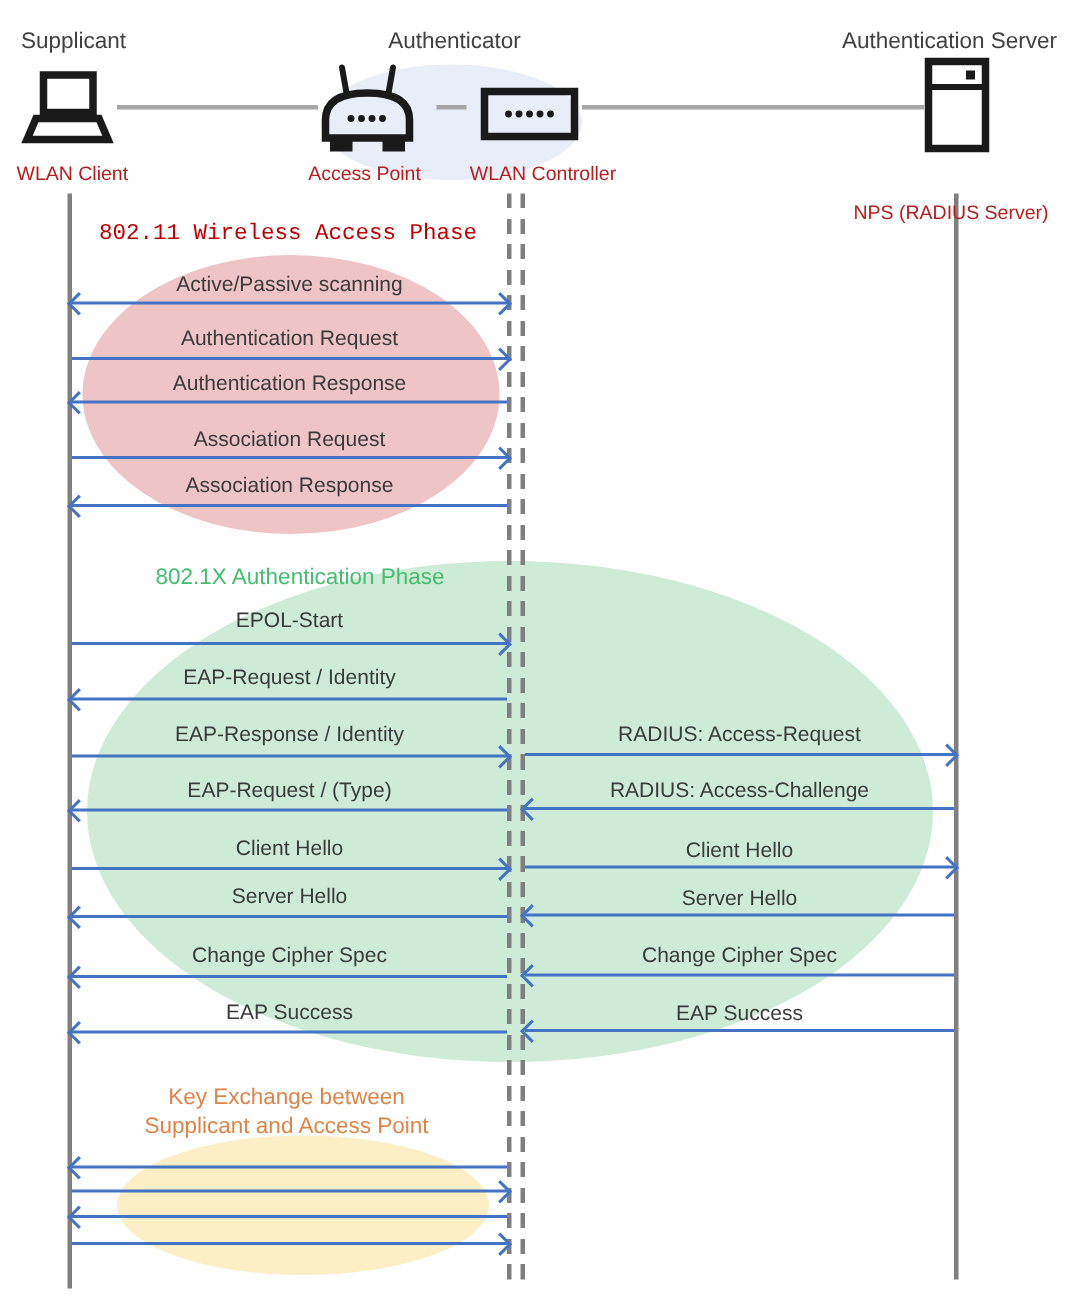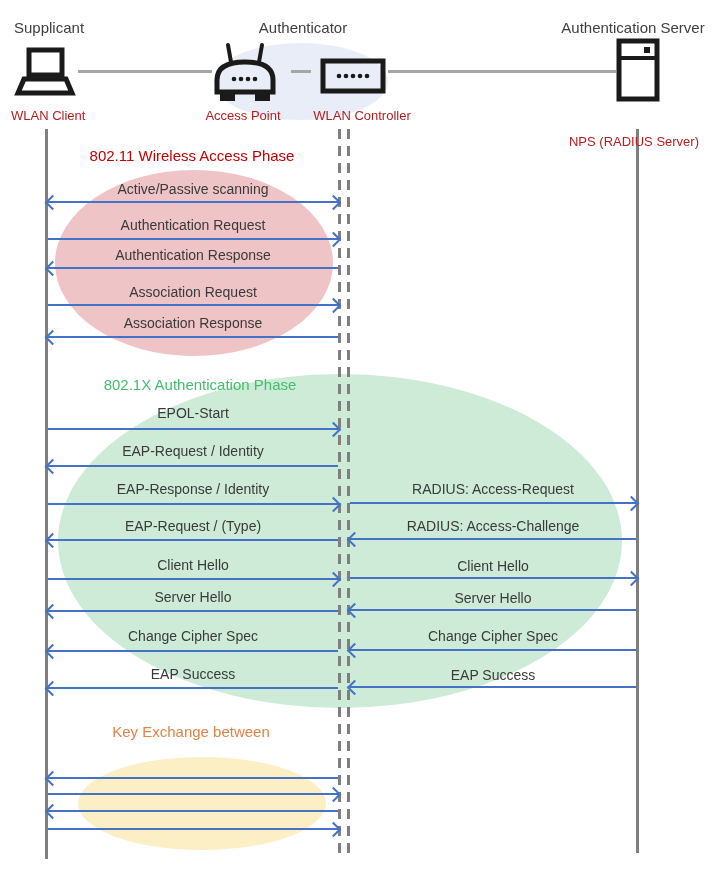--- a/index.html
+++ b/index.html
@@ -86,24 +86,25 @@
   <div class="device-label" style="left:11px;top:108px;">WLAN Client</div>
   <div class="device-label centered" style="left:243px;top:108px;">Access Point</div>
   <div class="device-label centered" style="left:362px;top:108px;">WLAN Controller</div>
   <div class="device-label centered" style="left:634px;top:108px;margin-top:26px;">NPS (RADIUS Server)</div>
 
   <div class="lifeline" style="left:45px;top:129px;height:730px;"></div>
   <div class="lifeline-dashed" style="left:338px;top:129px;height:724px;"></div>
   <div class="lifeline-dashed" style="left:347px;top:129px;height:724px;"></div>
   <div class="lifeline" style="left:636px;top:129px;height:724px;"></div>
 
-  <div class="phase-title" id="phase1-title" style="left:192px;top:147px;">802.11 Wireless Access Phase</div>
+  <div class="phase-title" id="phase1-title" style="left:192px;top:147px;font-family:Liberation Mono, monospace;">802.11 Wireless Access Phase</div>
   <div class="phase-title" id="phase2-title" style="left:200px;top:376px;">802.1X Authentication Phase</div>
   <div class="phase-title" id="phase3-title" style="left:191px;top:722px;">
     <span>Key Exchange between</span><br>
+    <span>Supplicant and Access Point</span>
   </div>
 
   <div class="abs" style="left:0;top:0;width:713px;height:764px;pointer-events:none;">
       <div class="msg-arrow" style="left: 48px; top: 201px; width: 290px;">
         <span class="head head-l"></span>
         <span class="head head-r"></span>
       </div>
       <div class="msg-label" style="left: 193px; top: 181px;">Active/Passive scanning</div>
       <div class="msg-arrow" style="left: 48px; top: 238px; width: 290px;">
         <span class="head head-r"></span>

